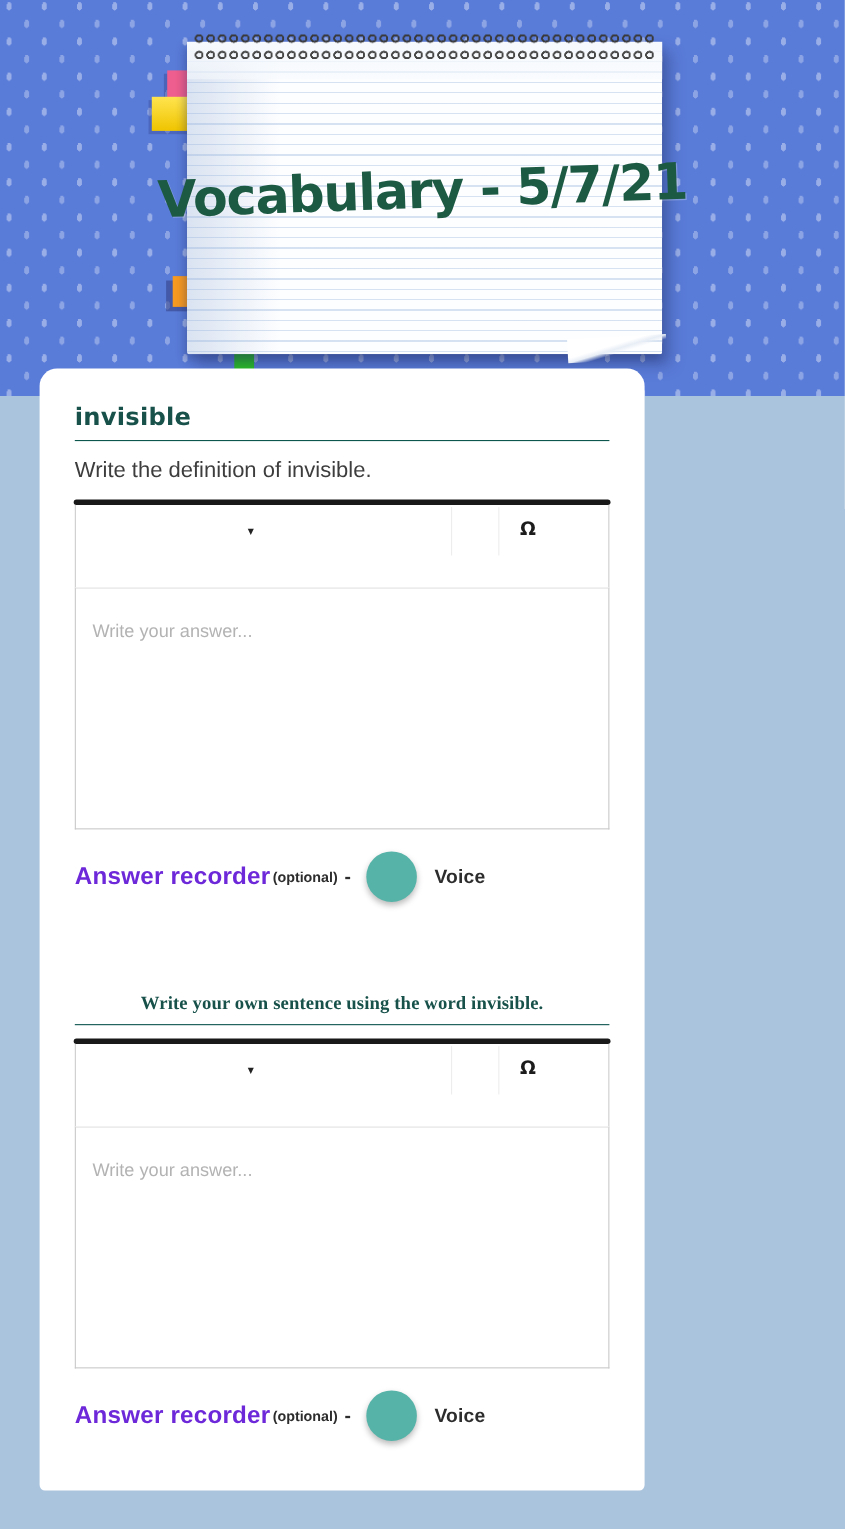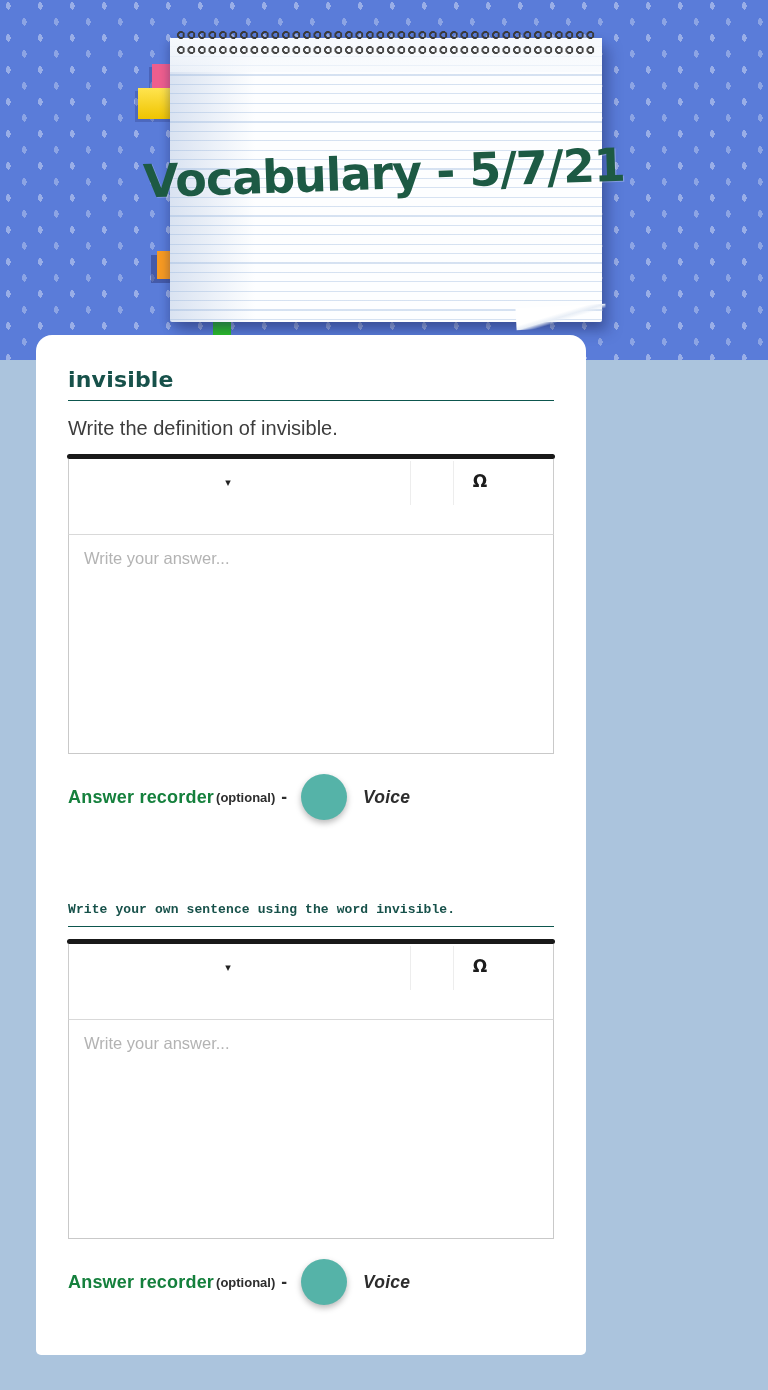--- a/index.html
+++ b/index.html
@@ -68,22 +68,22 @@
     background:#ffffff;
     border-radius:16px 16px 5px 5px;
     padding:32px 32px 0;
   }
   .word-heading {
     font-family:"DejaVu Sans","Liberation Sans",sans-serif;
     font-size:22px; font-weight:bold; letter-spacing:.2px; color:#17514a;
   }
   .sentence-heading {
     margin-top:82px;
-    font-family:Liberation Mono, monospace;
-    font-size:13px; font-weight:bold; letter-spacing:.1px; color:#17514a;
+    font-family:Liberation Serif, serif;
+    font-size:17px; font-weight:bold; letter-spacing:.1px; color:#17514a;text-align:center;
   }
   hr.heading-rule { border:none; border-top:1.5px solid #0d564e; margin:8px 0 0; }
   .sentence-heading + hr.heading-rule { margin-top:9px; }
   .prompt { margin-top:16px; font-size:20px; color:#3d3d3d; }
 
   .editor { margin-top:14px; }
   .editor.second { margin-top:12px; }
   .editor-topbar { height:5px; background:#191919; border-radius:3px; margin:0 -1px; position:relative; z-index:2; }
   .toolbar {
     position:relative; height:75px; background:#fff;
@@ -98,36 +98,36 @@
   .tdiv.d1 { left:341px; } .tdiv.d2 { left:384px; }
   .omega-btn {
     position:absolute; left:396px; top:6px; width:30px; height:32px;
     background:none; border:none; cursor:pointer;
     font-size:17px; font-weight:bold; color:#1c1c1c;
     font-family:"DejaVu Sans","Liberation Sans",sans-serif;
   }
   .answer {
     display:block; width:100%; height:220px;
     border:1px solid #c9c9c9; border-top:1px solid #d9d9d9;
-    padding:14px 15px; resize:none; outline:none;
+    padding:30px 15px; resize:none; outline:none;
     font-family:"Liberation Sans",sans-serif; font-size:16.5px; color:#444;
     background:#fff;
   }
   .answer::placeholder { color:#b3b3b3; }
 
   .recorder { margin-top:20px; height:46px; display:flex; align-items:center; }
-  .rlabel { font-weight:bold; font-size:18px; color:#15803d; letter-spacing:.2px; }
+  .rlabel { font-weight:bold; font-size:22px; color:#6d28d9; letter-spacing:.2px; }
   .ropt   { font-weight:bold; font-size:13px;   color:#2d2d2d; margin-left:2px; }
   .rdash  { font-weight:bold; font-size:17.5px; color:#2d2d2d; margin-left:6px; }
   .voice-btn {
     width:46px; height:46px; border-radius:50%; border:none; cursor:pointer;
     background:#55b3a8; margin-left:14px;
     box-shadow:0 3px 6px rgba(0,0,0,.28);
   }
-  .vlabel { font-weight:bold; font-size:17.5px; color:#2d2d2d; margin-left:16px; letter-spacing:.2px;font-style:italic; }
+  .vlabel { font-weight:bold; font-size:17.5px; color:#2d2d2d; margin-left:16px; letter-spacing:.2px; }
 </style>
 </head>
 <body>
 
 <div class="header">
   <div class="sticky pink"></div>
   <div class="sticky yellow"></div>
   <div class="sticky orange"></div>
   <div class="paper"></div>
   <div class="spiral"></div>

